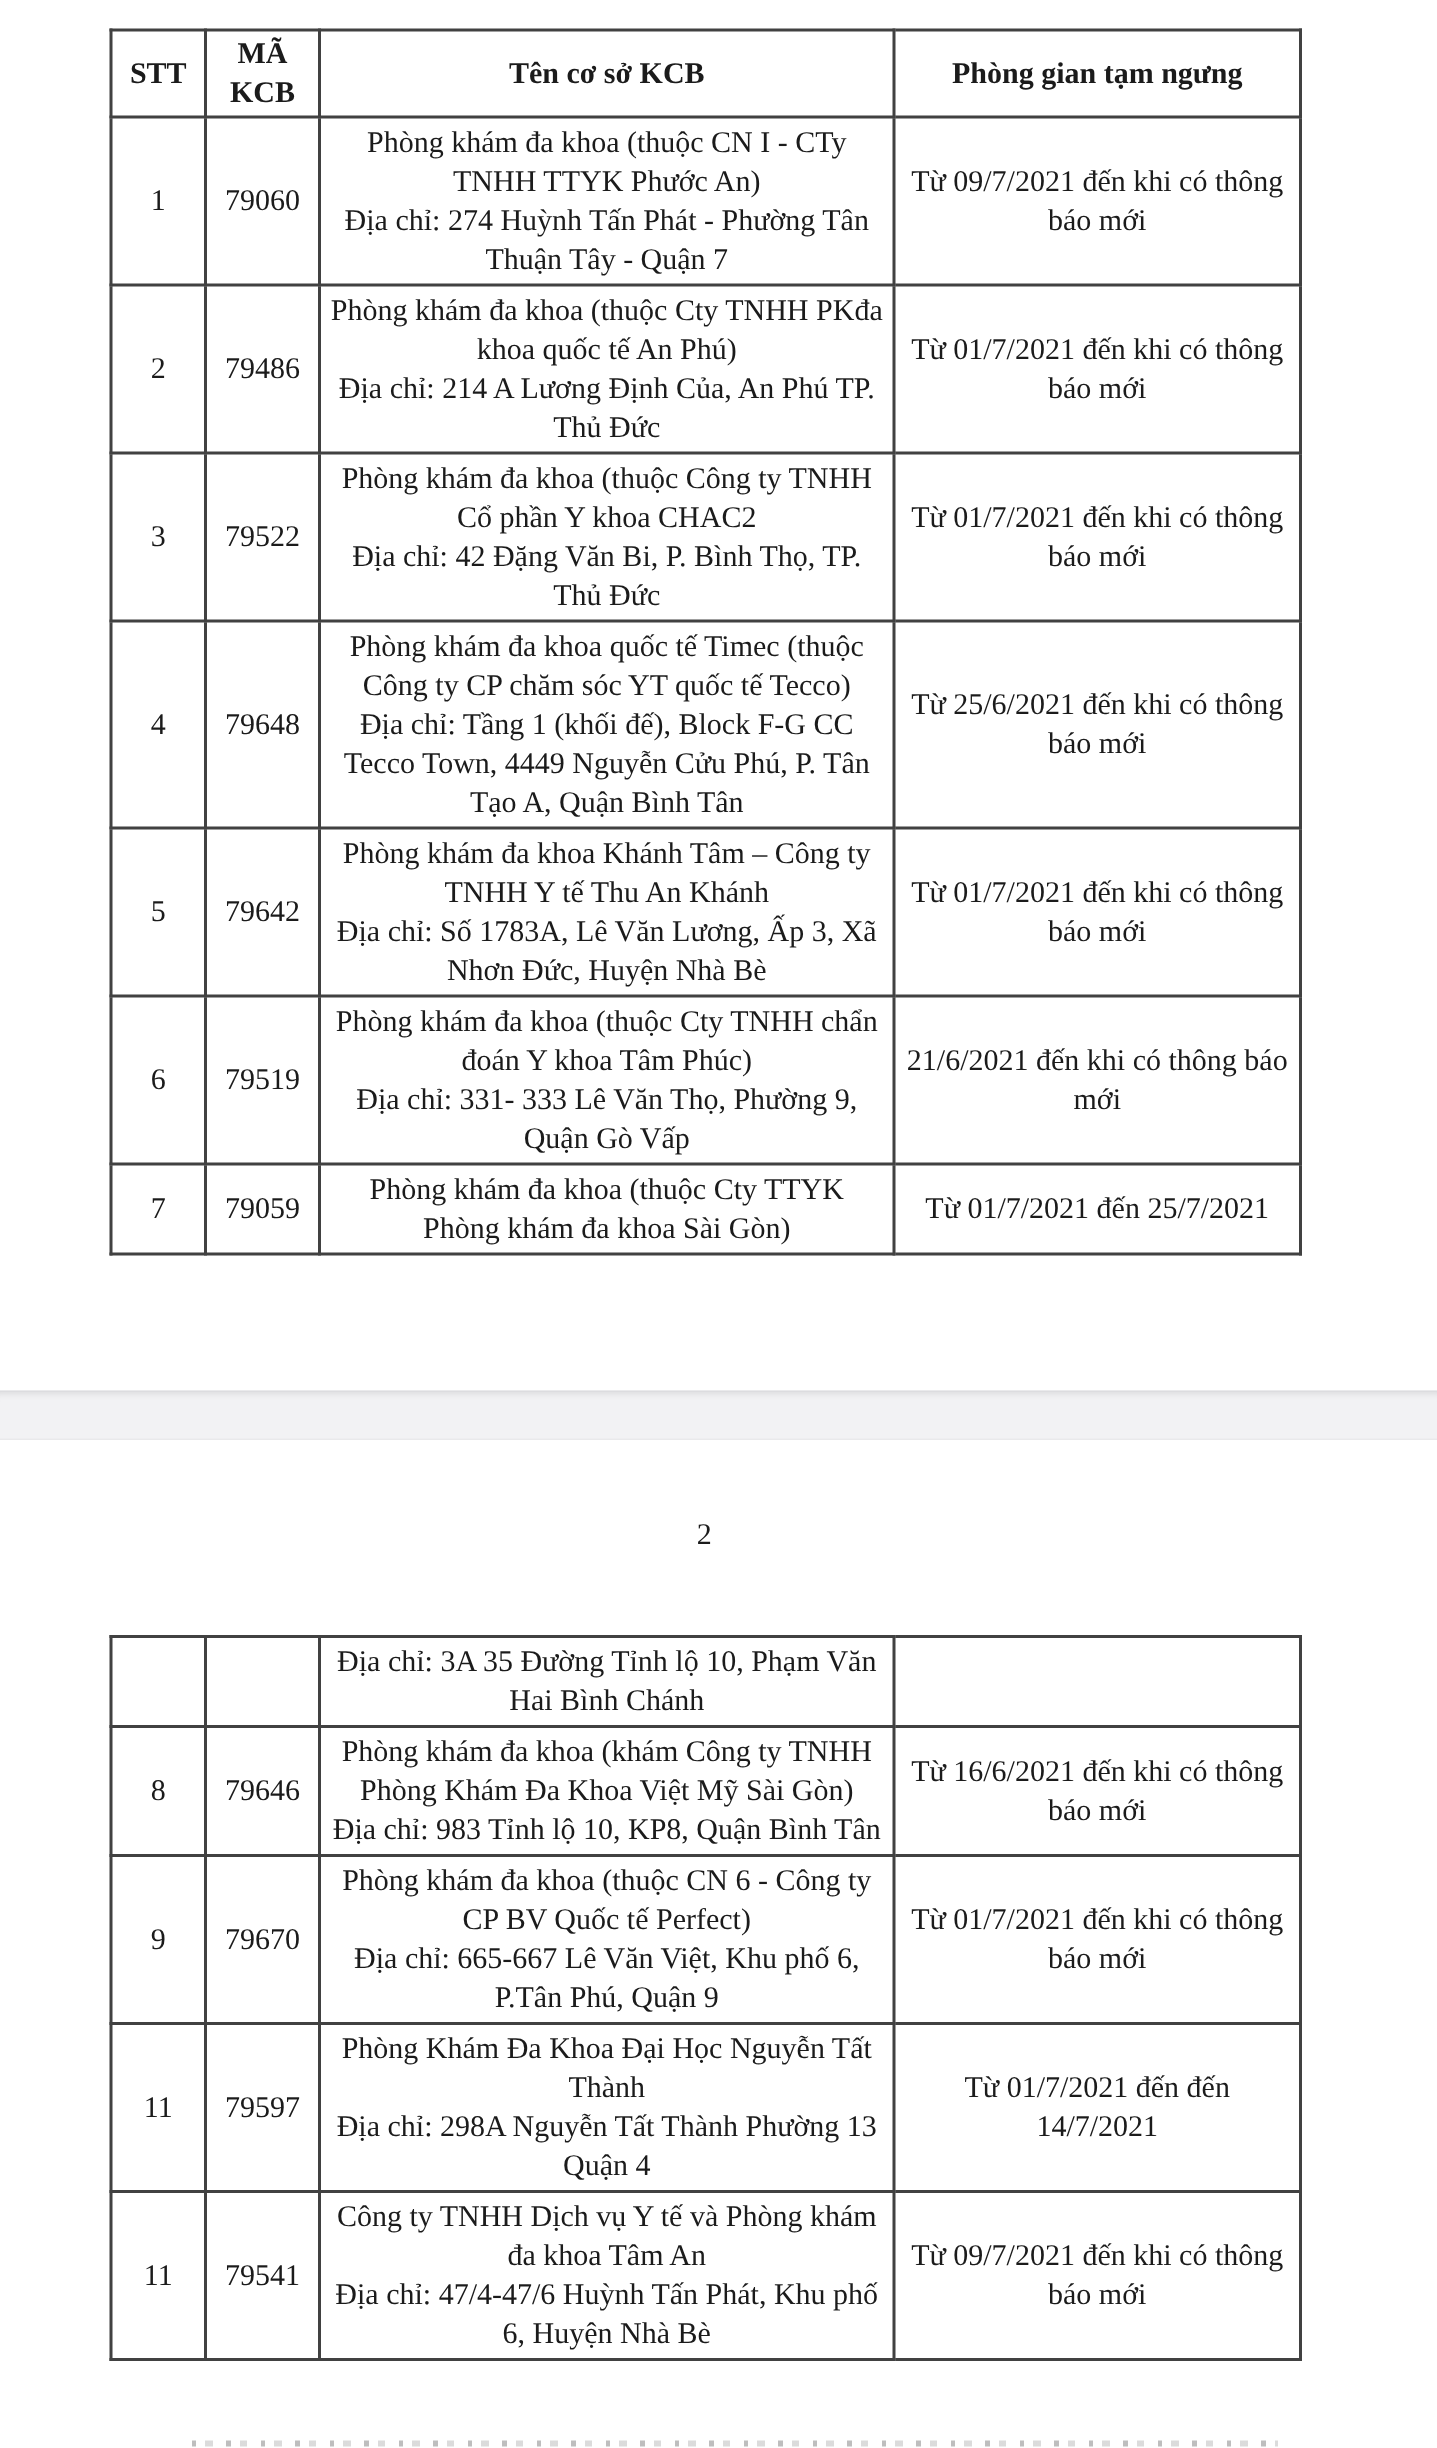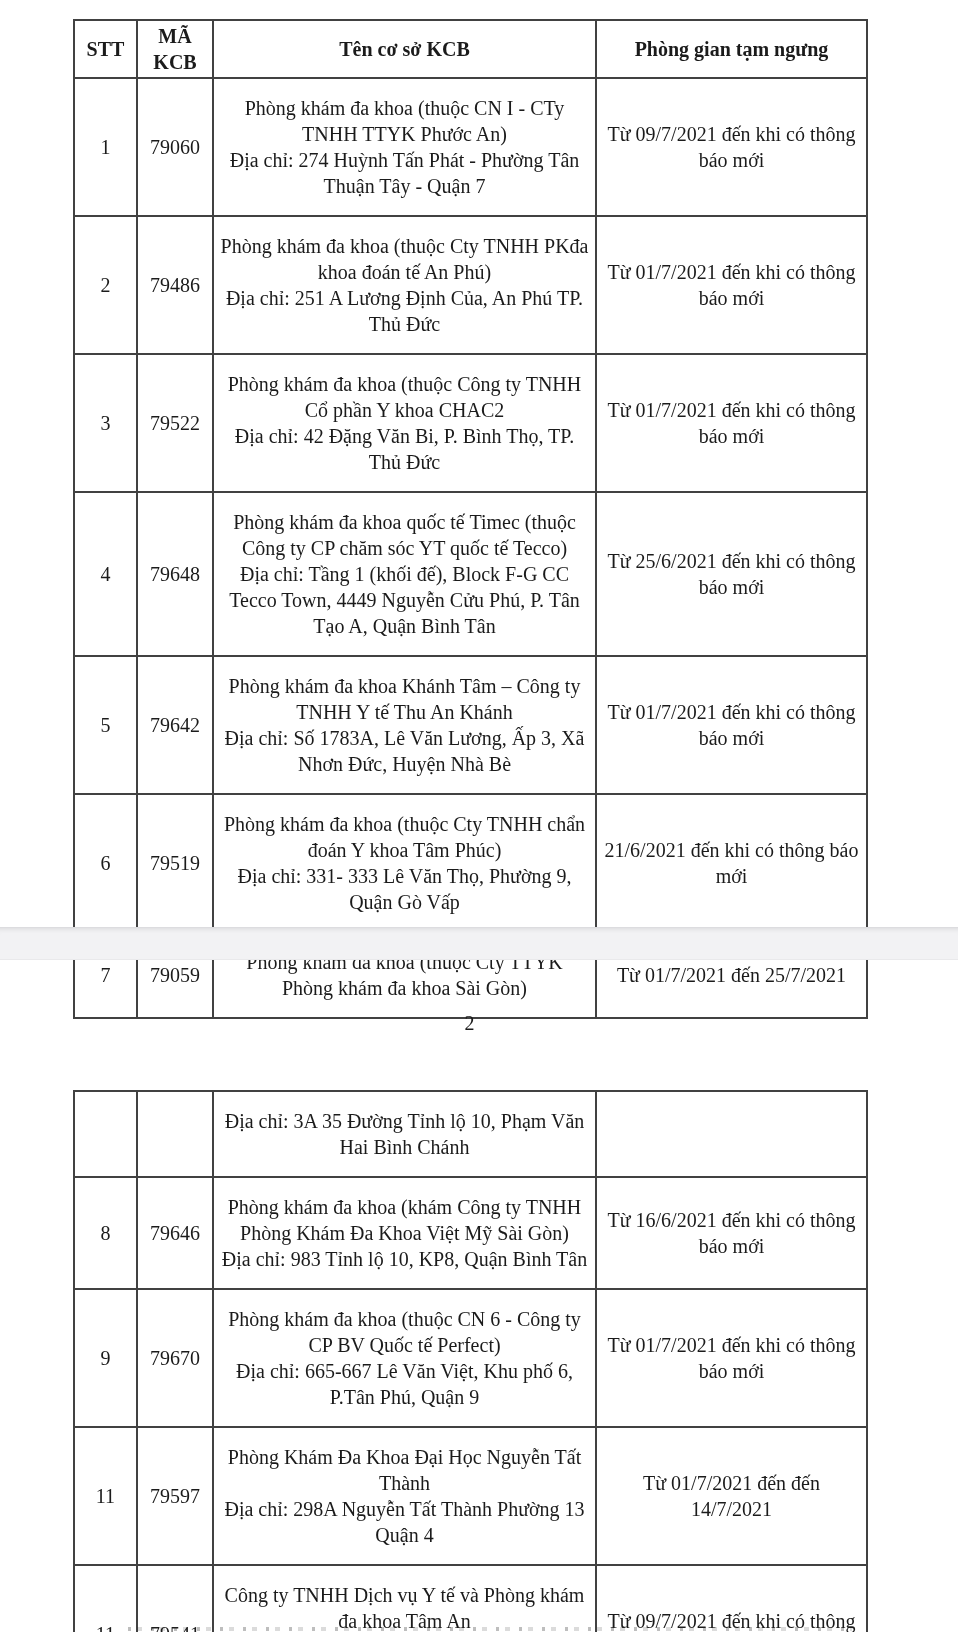--- a/index.html
+++ b/index.html
@@ -21,21 +21,21 @@
     margin-top: 12px;
   }
   #table1 { top: 7px; }
   #table2 { top: 1078px; font-family: Liberation Serif, serif; }
   .doc th, .doc td {
     border: 2px solid #414141;
     text-align: center;
     vertical-align: middle;
     font-size: 20px;
     line-height: 26px;
-    padding: 16px 6px;
+    padding: 3px 6px;
   }
   .doc th { font-weight: bold; padding: 2px 2px; }
   col.c-stt  { width: 63px; }
   col.c-code { width: 76px; }
   col.c-name { width: 383px; }
   col.c-time { width: 271px; }
   .fname, .faddr { margin: 0; }
   .page-gap {
     position: absolute;
     left: 0; top: 927px;
@@ -87,22 +87,22 @@
       <td>
         <p class="fname">Phòng khám đa khoa (thuộc CN I - CTy TNHH TTYK Phước An)</p>
         <p class="faddr">Địa chỉ: 274 Huỳnh Tấn Phát - Phường Tân Thuận Tây - Quận 7</p>
       </td>
       <td>Từ 09/7/2021 đến khi có thông báo mới</td>
     </tr>
     <tr>
       <td>2</td>
       <td>79486</td>
       <td>
-        <p class="fname">Phòng khám đa khoa (thuộc Cty TNHH PKđa khoa đoán tế An Phú)</p>
-        <p class="faddr">Địa chỉ: 251 A Lương Định Của, An Phú TP. Thủ Đức</p>
+        <p class="fname">Phòng khám đa khoa (thuộc Cty TNHH PKđa khoa quốc tế An Phú)</p>
+        <p class="faddr">Địa chỉ: 214 A Lương Định Của, An Phú TP. Thủ Đức</p>
       </td>
       <td>Từ 01/7/2021 đến khi có thông báo mới</td>
     </tr>
     <tr>
       <td>3</td>
       <td>79522</td>
       <td>
         <p class="fname">Phòng khám đa khoa (thuộc Công ty TNHH Cổ phần Y khoa CHAC2</p>
         <p class="faddr">Địa chỉ: 42 Đặng Văn Bi, P. Bình Thọ, TP. Thủ Đức</p>
       </td>

